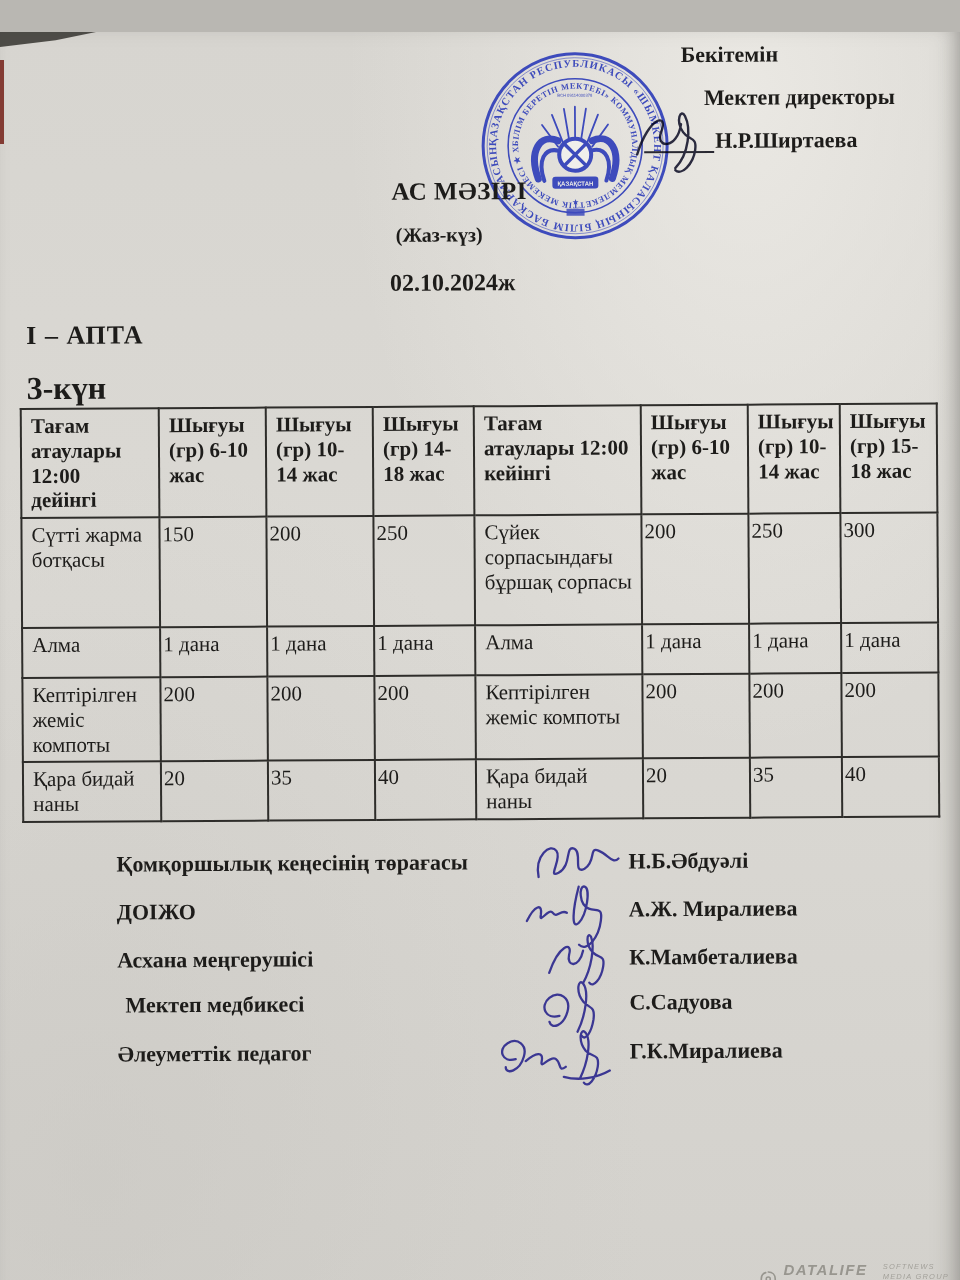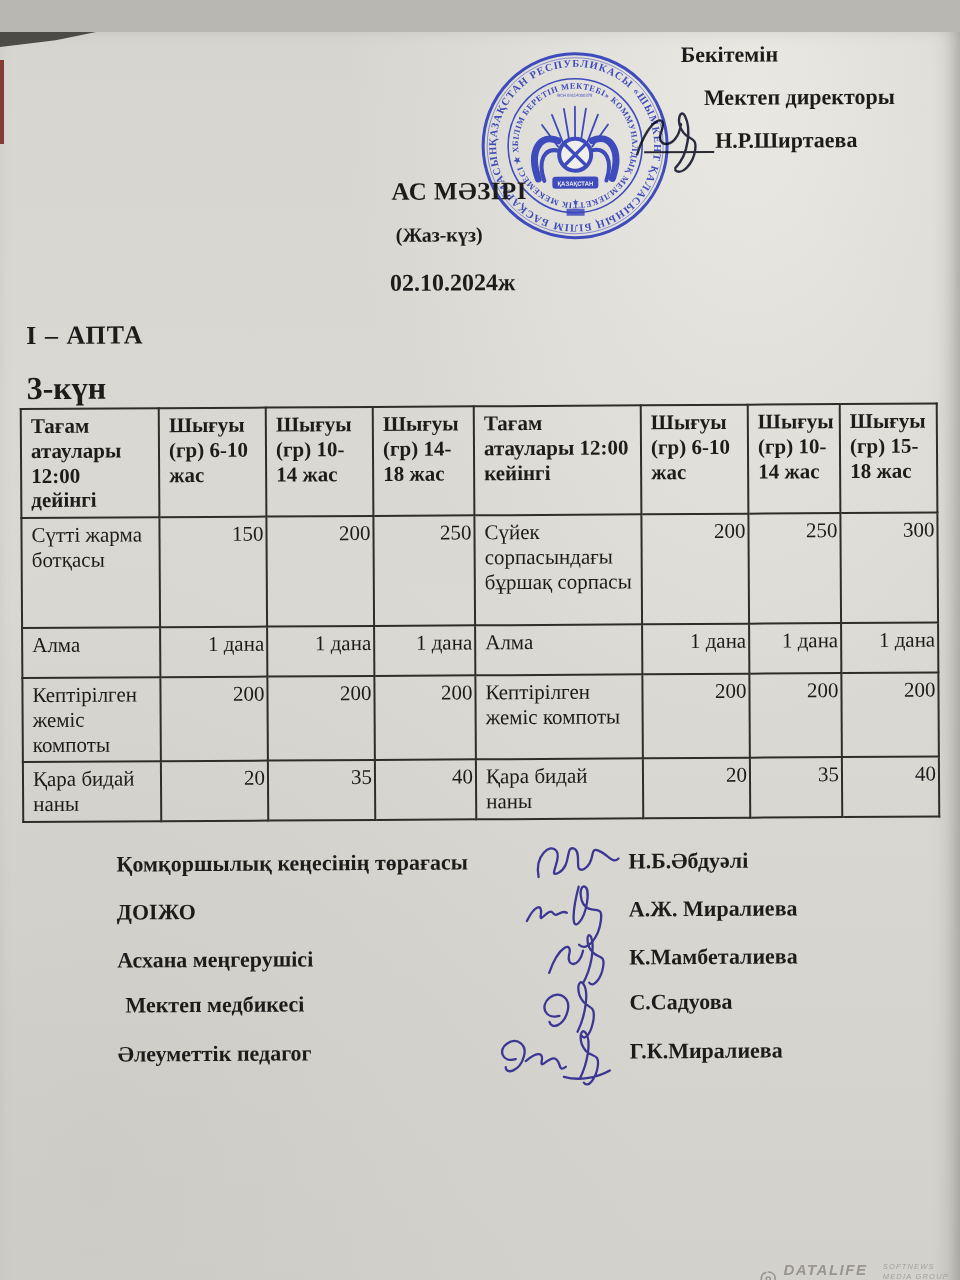--- a/index.html
+++ b/index.html
@@ -42,21 +42,21 @@
   table.menu-table{
     position:absolute;left:20px;top:376px;width:916px;
     border-collapse:collapse;table-layout:fixed;
     font-size:21px;line-height:1.18;
   }
   .menu-table th,.menu-table td{
     border:2px solid #2e2d2a;vertical-align:top;padding:4px 8px 4px 9px;
     overflow:hidden;
   }
   .menu-table th{text-align:left;font-weight:bold;height:88px;}
-  .menu-table td.num-col{text-align:right;padding-left:2px;padding-right:2px;}
+  .menu-table td.num-col{text-align:left;padding-left:2px;padding-right:2px;}
   .menu-table td.name-col{text-align:left;}
   .menu-table tbody tr:nth-child(1) td{height:100px;}
   .menu-table tbody tr:nth-child(2) td{height:40px;}
   .menu-table tbody tr:nth-child(3) td{height:72px;}
   .menu-table tbody tr:nth-child(4) td{height:50px;}
 
   .sig-row{position:absolute;left:0;width:960px;height:46px;}
   .sig-role{position:absolute;left:114px;top:0;font-size:22px;font-weight:bold;white-space:nowrap;}
   .sig-role.indent{left:122px;}
   .sig-name{position:absolute;left:626px;top:0;font-size:22px;font-weight:bold;white-space:nowrap;}

